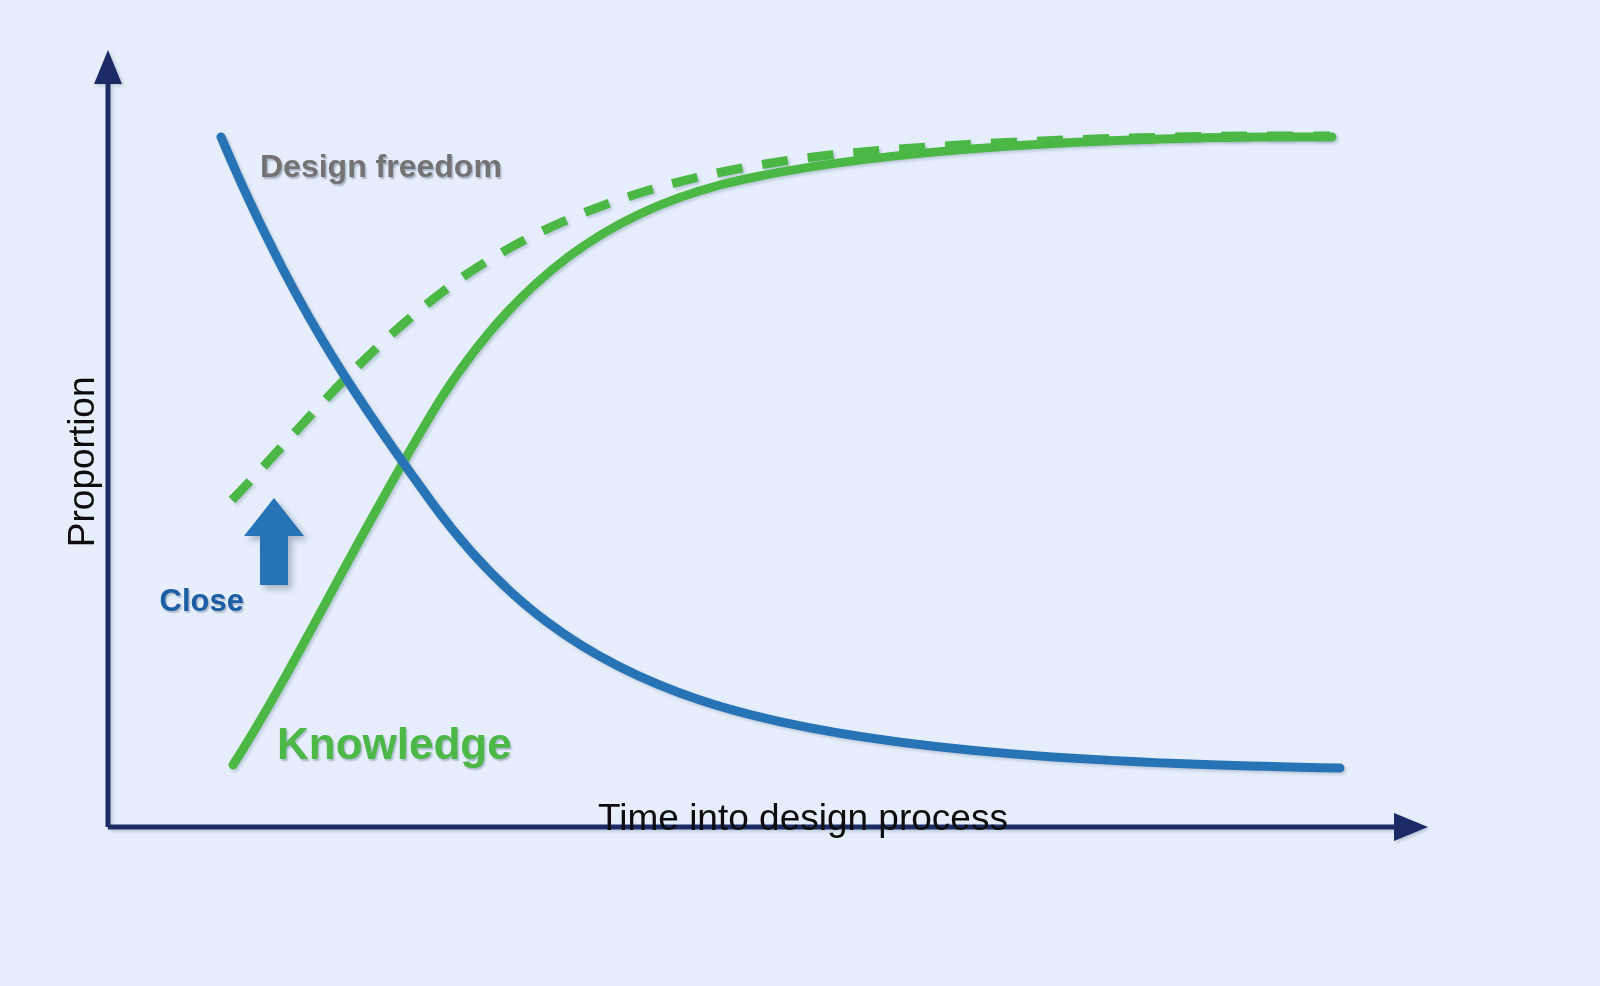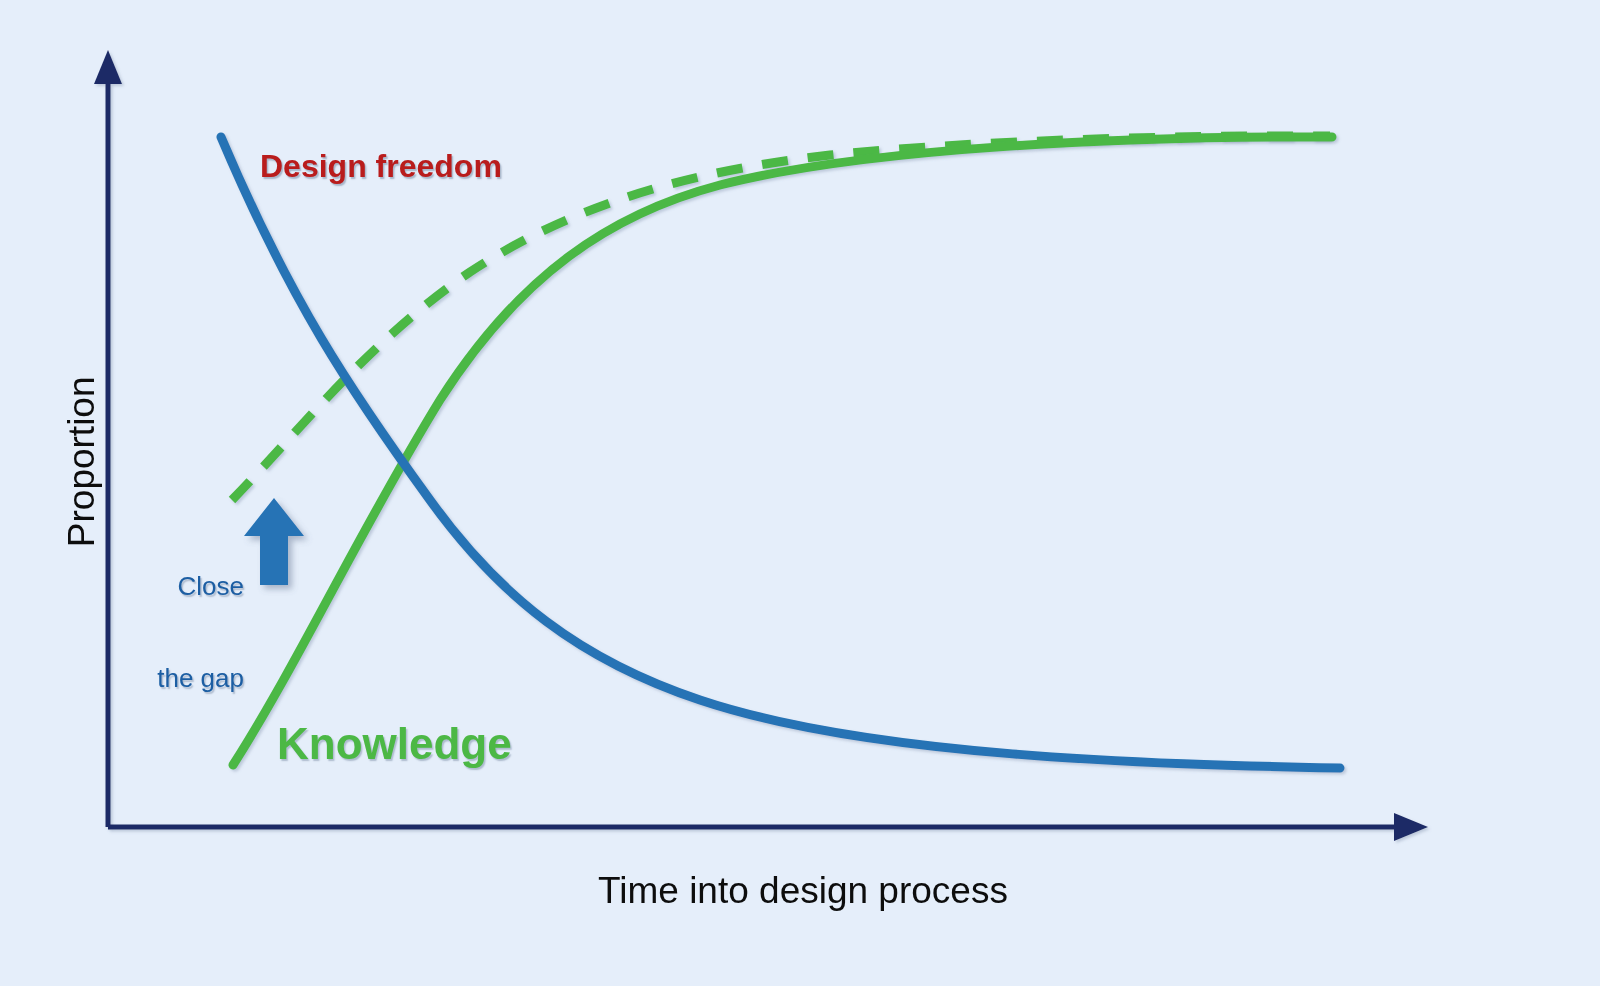--- a/index.html
+++ b/index.html
@@ -38,48 +38,48 @@
     width: 260px;
     text-align: center;
     transform: rotate(-90deg);
     transform-origin: 50% 50%;
     font-size: 37px;
     color: #0d0d0d;
     font-weight: 400;
   }
   #axis-label-x {
     left: 598px;
-    top: 869px;
+    top: 796px;
     font-size: 37px;
     color: #0d0d0d;
     font-weight: 400;
   }
   #series-label-freedom {
     left: 260px;
     top: 148px;
     font-size: 32px;
     font-weight: bold;
-    color: #b91c1c;
+    color: #737373;
     text-shadow: 1.5px 1.5px 1.5px rgba(90,110,140,0.45);
   }
   #series-label-knowledge {
     left: 277px;
     top: 718px;
     font-size: 44px;
     font-weight: bold;
     color: #4cb845;
     text-shadow: 1.5px 1.5px 1.5px rgba(90,110,140,0.40);
   }
   #annotation-close-the-gap {
     left: 16px;
     top: 510px;
     width: 228px;
     text-align: right;
-    font-size: 26px;
-    font-weight: normal;
+    font-size: 31px;
+    font-weight: bold;
     color: #1c5ea3;
     text-shadow: 1.5px 1.5px 1.5px rgba(90,110,140,0.40);
   }
   #annotation-close-the-gap .ln { display: block; }
 </style>
 </head>
 <body>
 
 <div id="stage">
 
@@ -126,16 +126,15 @@
   <div class="lbl" id="axis-label-y">Proportion</div>
 
   <div class="lbl" id="axis-label-x">Time into design process</div>
 
   <div class="lbl" id="series-label-freedom">Design freedom</div>
 
   <div class="lbl" id="series-label-knowledge">Knowledge</div>
 
   <div class="lbl" id="annotation-close-the-gap">
     <span class="ln">Close</span>
-    <span class="ln">the gap</span>
   </div>
 
 </div>
 
 </body></html>

